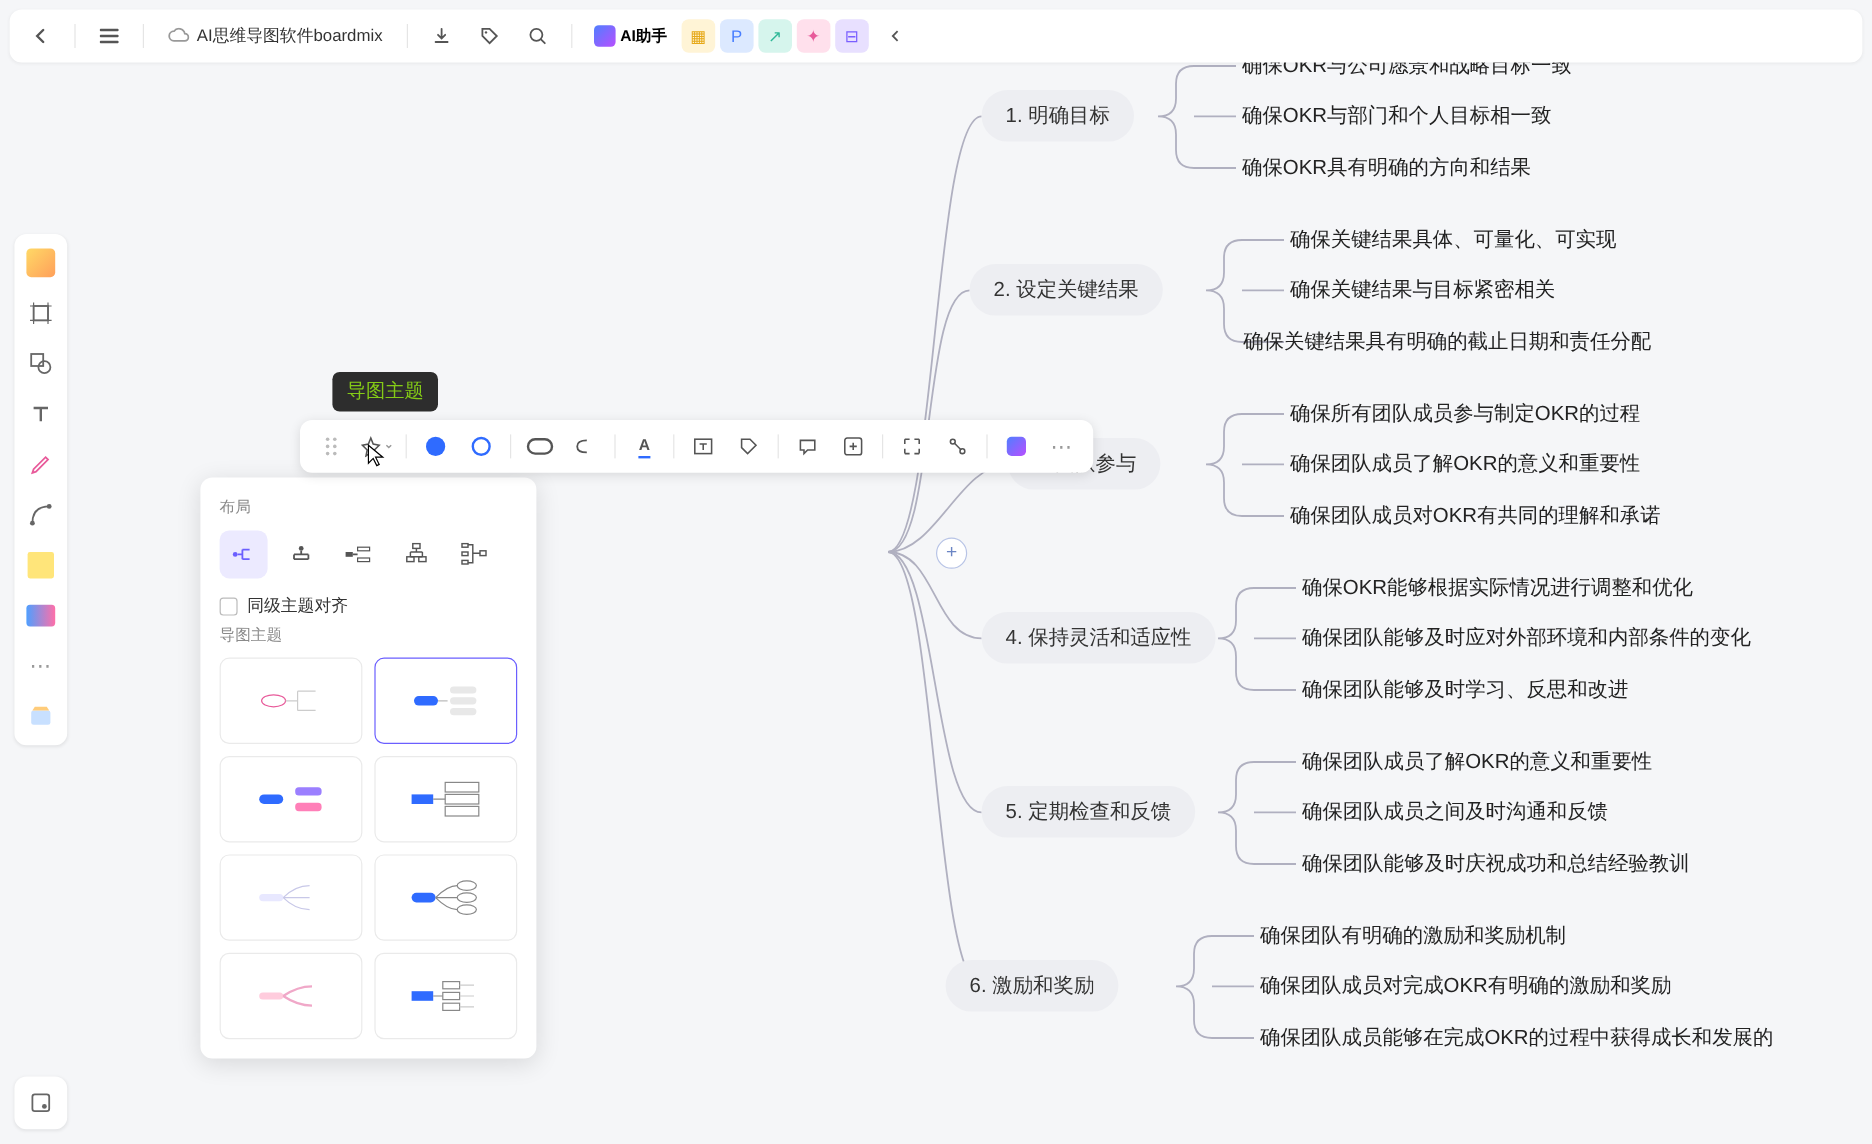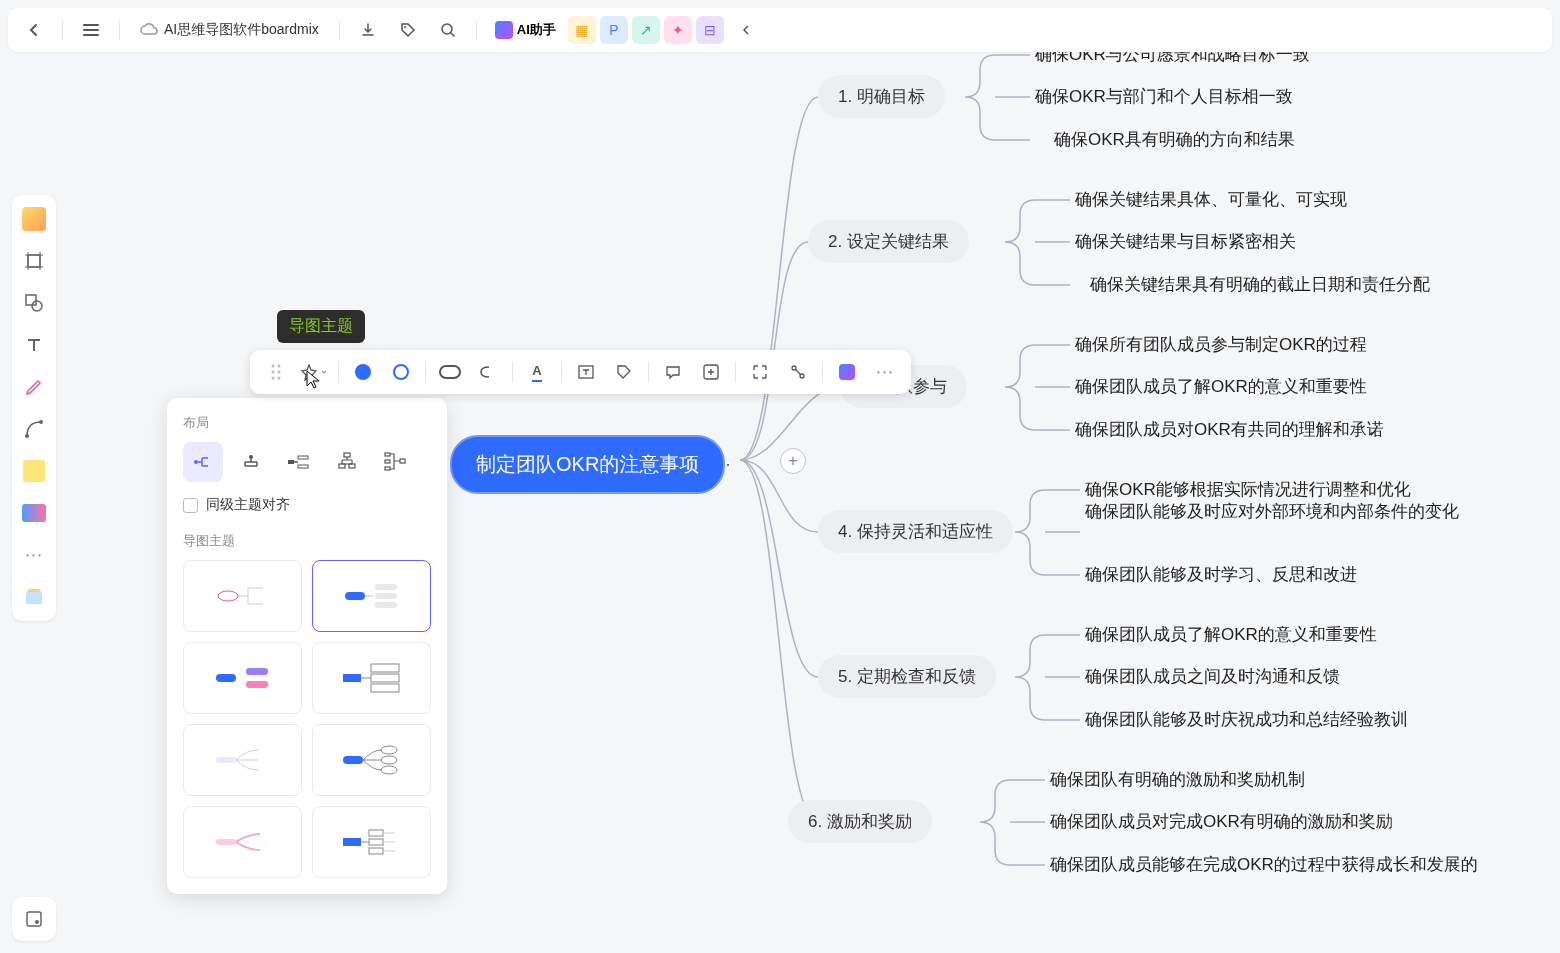--- a/index.html
+++ b/index.html
@@ -39,21 +39,21 @@
 
 
 .tooltip { position: absolute; left: 277px; top: 310px; background: #2d2d2d; color: #84cc16; font-size: 16px; padding: 6px 12px; border-radius: 6px; z-index: 200; }
 
 
 .panel { position: absolute; left: 167px; top: 398px; width: 280px; background: #fff; border-radius: 10px; padding: 16px; box-shadow: 0 4px 20px rgba(0,0,0,0.12); z-index: 94; }
 .panel-label { font-size: 13px; color: #8a8a8a; margin-bottom: 10px; }
 .layout-grid { display: flex; gap: 8px; margin-bottom: 14px; }
 .layout-opt { width: 40px; height: 40px; border-radius: 8px; display: flex; align-items: center; justify-content: center; cursor: pointer; color: #555; }
 .layout-opt.active { background: #eceaff; color: #6b5fff; }
-.checkbox-row { display: flex; align-items: center; gap: 8px; font-size: 14px; color: #333; margin-bottom: 18px; }
+.checkbox-row { display: flex; align-items: center; gap: 8px; font-size: 14px; color: #333; margin-bottom: 6px; }
 .checkbox { width: 15px; height: 15px; border: 1.5px solid #bbb; border-radius: 3px; }
 .seg { display: flex; background: #f4f4f6; border-radius: 8px; padding: 3px; margin-bottom: 14px; }
 .seg-item { flex: 1; text-align: center; font-size: 13px; color: #666; padding: 6px 0; border-radius: 6px; cursor: pointer; }
 .seg-item.active { background: #fff; color: #333; box-shadow: 0 1px 2px rgba(0,0,0,0.05); }
 .style-grid { display: grid; grid-template-columns: 1fr 1fr; gap: 10px; }
 .style-card { height: 72px; border: 1px solid #eaeaea; border-radius: 8px; cursor: pointer; display: flex; align-items: center; justify-content: center; position: relative; }
 .style-card.active { border: 1.5px solid #6b5fff; }
 
 
 .canvas { position: absolute; inset: 0; }
@@ -95,41 +95,37 @@
       <path d="M 1045 635 q -15 0 -15 15 V 662 q 0 15 -15 15 q 15 0 15 15 V 705 q 0 15 15 15" stroke="#b0b0c0" stroke-width="1.5" fill="none"></path>
       <path d="M 1045 635 H 1080" stroke="#b0b0c0" stroke-width="1.5"></path>
       <path d="M 1045 677 H 1080" stroke="#b0b0c0" stroke-width="1.5"></path>
       <path d="M 1045 720 H 1080" stroke="#b0b0c0" stroke-width="1.5"></path>
       <path d="M 740 460 C 780 460, 778 822, 818 822" stroke="#b0b0c0" stroke-width="1.5" fill="none"></path>
       <path d="M 1010 780 q -15 0 -15 15 V 807 q 0 15 -15 15 q 15 0 15 15 V 850 q 0 15 15 15" stroke="#b0b0c0" stroke-width="1.5" fill="none"></path>
       <path d="M 1010 780 H 1045" stroke="#b0b0c0" stroke-width="1.5"></path>
       <path d="M 1010 822 H 1045" stroke="#b0b0c0" stroke-width="1.5"></path>
       <path d="M 1010 865 H 1045" stroke="#b0b0c0" stroke-width="1.5"></path>
     </svg>
-  <div class="root-node">
-    <span>制定团队OKR的注意事项</span>
-    <div class="root-handle-r"></div>
-  </div>
   <div class="add-btn">+</div>
   <div id="branches">
       <div class="branch-node" style="left: 818px; top: 75px;">1. 明确目标</div>
       <div class="leaf" style="left: 1035px; top: 43px;">确保OKR与公司愿景和战略目标一致</div>
       <div class="leaf" style="left: 1035px; top: 85px;">确保OKR与部门和个人目标相一致</div>
-      <div class="leaf" style="left: 1035px; top: 128px; margin-left: 19px;">确保OKR具有明确的方向和结果</div>
+      <div class="leaf" style="left: 1035px; top: 128px;">确保OKR具有明确的方向和结果</div>
       <div class="branch-node" style="left: 808px; top: 220px;">2. 设定关键结果</div>
       <div class="leaf" style="left: 1075px; top: 188px;">确保关键结果具体、可量化、可实现</div>
       <div class="leaf" style="left: 1075px; top: 230px;">确保关键结果与目标紧密相关</div>
-      <div class="leaf" style="left: 1090px; top: 273px;">确保关键结果具有明确的截止日期和责任分配</div>
+      <div class="leaf" style="left: 1036px; top: 273px;">确保关键结果具有明确的截止日期和责任分配</div>
       <div class="branch-node" style="left: 840px; top: 365px;">3. 团队参与</div>
       <div class="leaf" style="left: 1075px; top: 333px;">确保所有团队成员参与制定OKR的过程</div>
       <div class="leaf" style="left: 1075px; top: 375px;">确保团队成员了解OKR的意义和重要性</div>
       <div class="leaf" style="left: 1075px; top: 418px;">确保团队成员对OKR有共同的理解和承诺</div>
       <div class="branch-node" style="left: 818px; top: 510px;">4. 保持灵活和适应性</div>
       <div class="leaf" style="left: 1085px; top: 478px;">确保OKR能够根据实际情况进行调整和优化</div>
-      <div class="leaf" style="left: 1085px; top: 500px;">确保团队能够及时应对外部环境和内部条件的变化</div>
+      <div class="leaf" style="left: 1085px; top: 520px;">确保团队能够及时应对外部环境和内部条件的变化</div>
       <div class="leaf" style="left: 1085px; top: 563px;">确保团队能够及时学习、反思和改进</div>
       <div class="branch-node" style="left: 818px; top: 655px;">5. 定期检查和反馈</div>
       <div class="leaf" style="left: 1085px; top: 623px;">确保团队成员了解OKR的意义和重要性</div>
       <div class="leaf" style="left: 1085px; top: 665px;">确保团队成员之间及时沟通和反馈</div>
       <div class="leaf" style="left: 1085px; top: 708px;">确保团队能够及时庆祝成功和总结经验教训</div>
       <div class="branch-node" style="left: 788px; top: 800px;">6. 激励和奖励</div>
       <div class="leaf" style="left: 1050px; top: 768px; text-align: right;">确保团队有明确的激励和奖励机制</div>
       <div class="leaf" style="left: 1050px; top: 810px;">确保团队成员对完成OKR有明确的激励和奖励</div>
       <div class="leaf" style="left: 1050px; top: 853px;">确保团队成员能够在完成OKR的过程中获得成长和发展的</div>
     </div>

